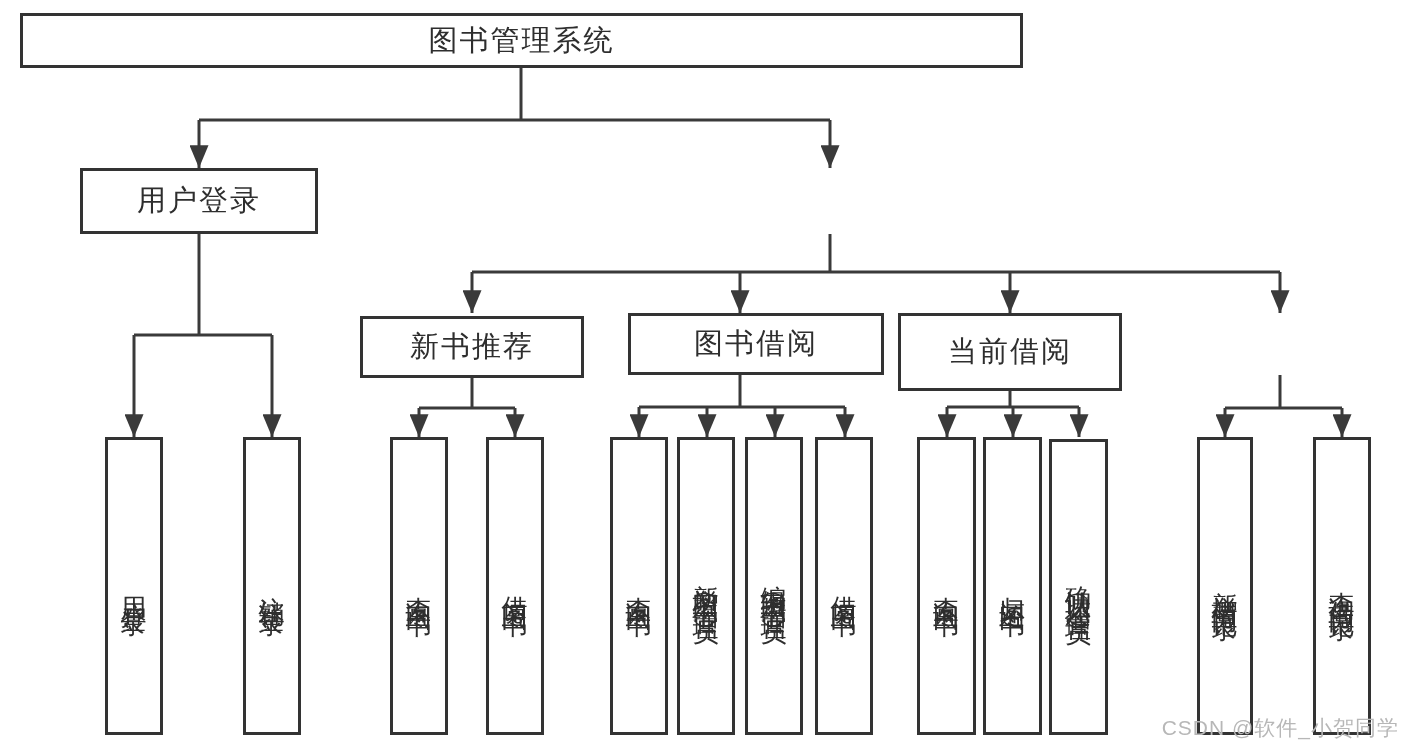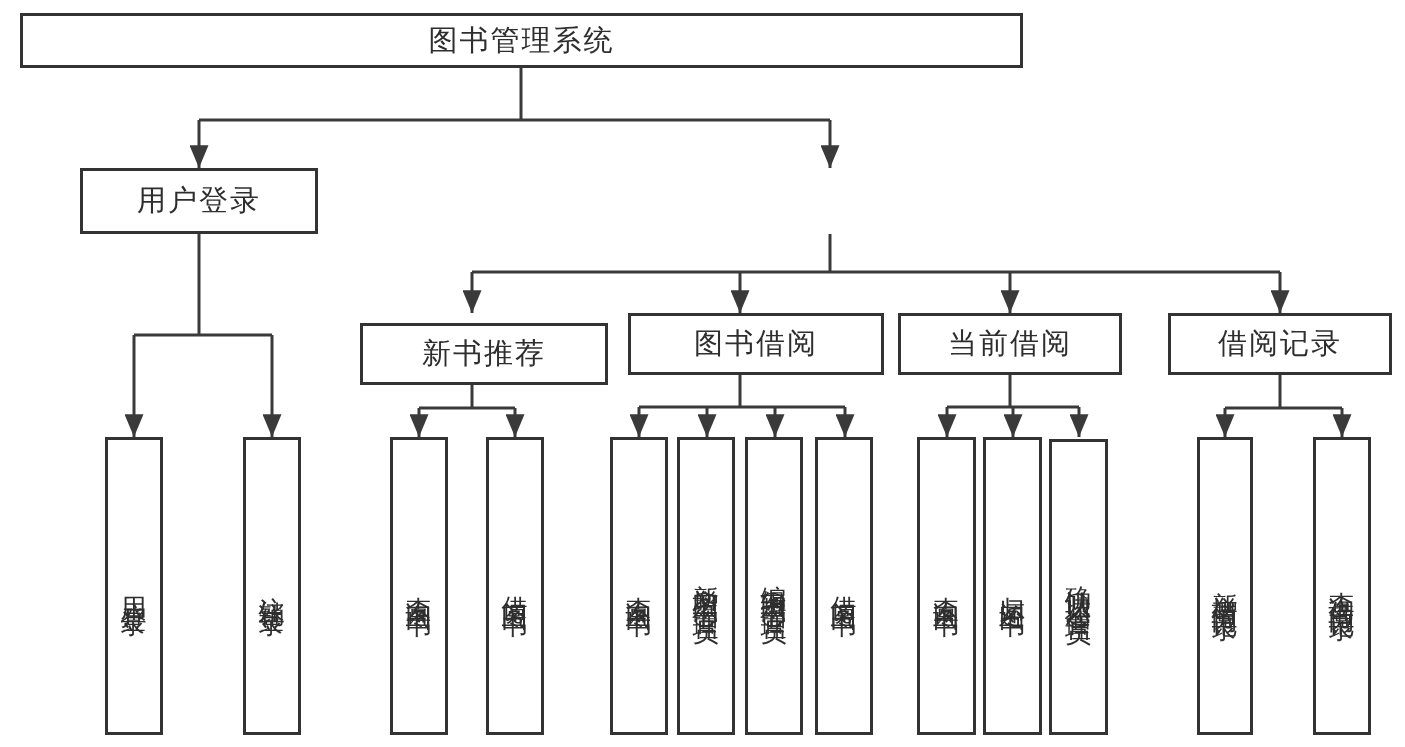--- a/index.html
+++ b/index.html
@@ -118,36 +118,36 @@
     <path d="M1280,375 V408"></path>
     <path d="M1225,408 H1342"></path>
     <path d="M1225,408 V437" marker-end="url(#arw)"></path>
     <path d="M1342,408 V437" marker-end="url(#arw)"></path>
   </svg>
 
   <div class="box h-box" style="left:20px;top:13px;width:1003px;height:55px;">图书管理系统</div>
 
   <div class="box h-box" style="left:80px;top:168px;width:238px;height:66px;">用户登录</div>
 
-  <div class="box h-box" style="left:360px;top:323px;width:248px;height:62px;">新书推荐</div>
+  <div class="box h-box" style="left:360px;top:316px;width:224px;height:62px;">新书推荐</div>
   <div class="box h-box" style="left:628px;top:313px;width:256px;height:62px;">图书借阅</div>
-  <div class="box h-box" style="left:898px;top:313px;width:224px;height:62px;">当前借阅</div>
-  <div class="box h-box" style="left:1168px;top:313px;width:224px;height:62px;">借阅记录</div>
+  <div class="box h-box" style="left:898px;top:313px;width:224px;height:78px;">当前借阅</div>
 
   <div class="box v-box" style="left:105px;top:437px;width:58px;height:298px;">用户登录</div>
   <div class="box v-box" style="left:243px;top:437px;width:58px;height:298px;">注销登录</div>
 
   <div class="box v-box" style="left:390px;top:437px;width:58px;height:298px;">查询图书</div>
   <div class="box v-box" style="left:486px;top:437px;width:58px;height:298px;">借阅图书</div>
 
   <div class="box v-box" style="left:610px;top:437px;width:58px;height:298px;">查询图书</div>
   <div class="box v-box" style="left:677px;top:437px;width:58px;height:298px;">新增图书（管理员）</div>
   <div class="box v-box" style="left:745px;top:437px;width:58px;height:298px;">编辑图书（管理员）</div>
   <div class="box v-box" style="left:815px;top:437px;width:58px;height:298px;">借阅图书</div>
 
   <div class="box v-box" style="left:917px;top:437px;width:59px;height:298px;">查询图书</div>
   <div class="box v-box" style="left:983px;top:437px;width:59px;height:298px;">归还图书</div>
   <div class="box v-box" style="left:1049px;top:439px;width:59px;height:296px;">确认归还（管理员）</div>
 
   <div class="box v-box" style="left:1197px;top:437px;width:56px;height:298px;">新增借阅记录</div>
   <div class="box v-box" style="left:1313px;top:437px;width:58px;height:298px;">查询借阅记录</div>
 
+  <div class="watermark">CSDN @软件_小贺同学</div>
 </div>
 
 </body></html>

